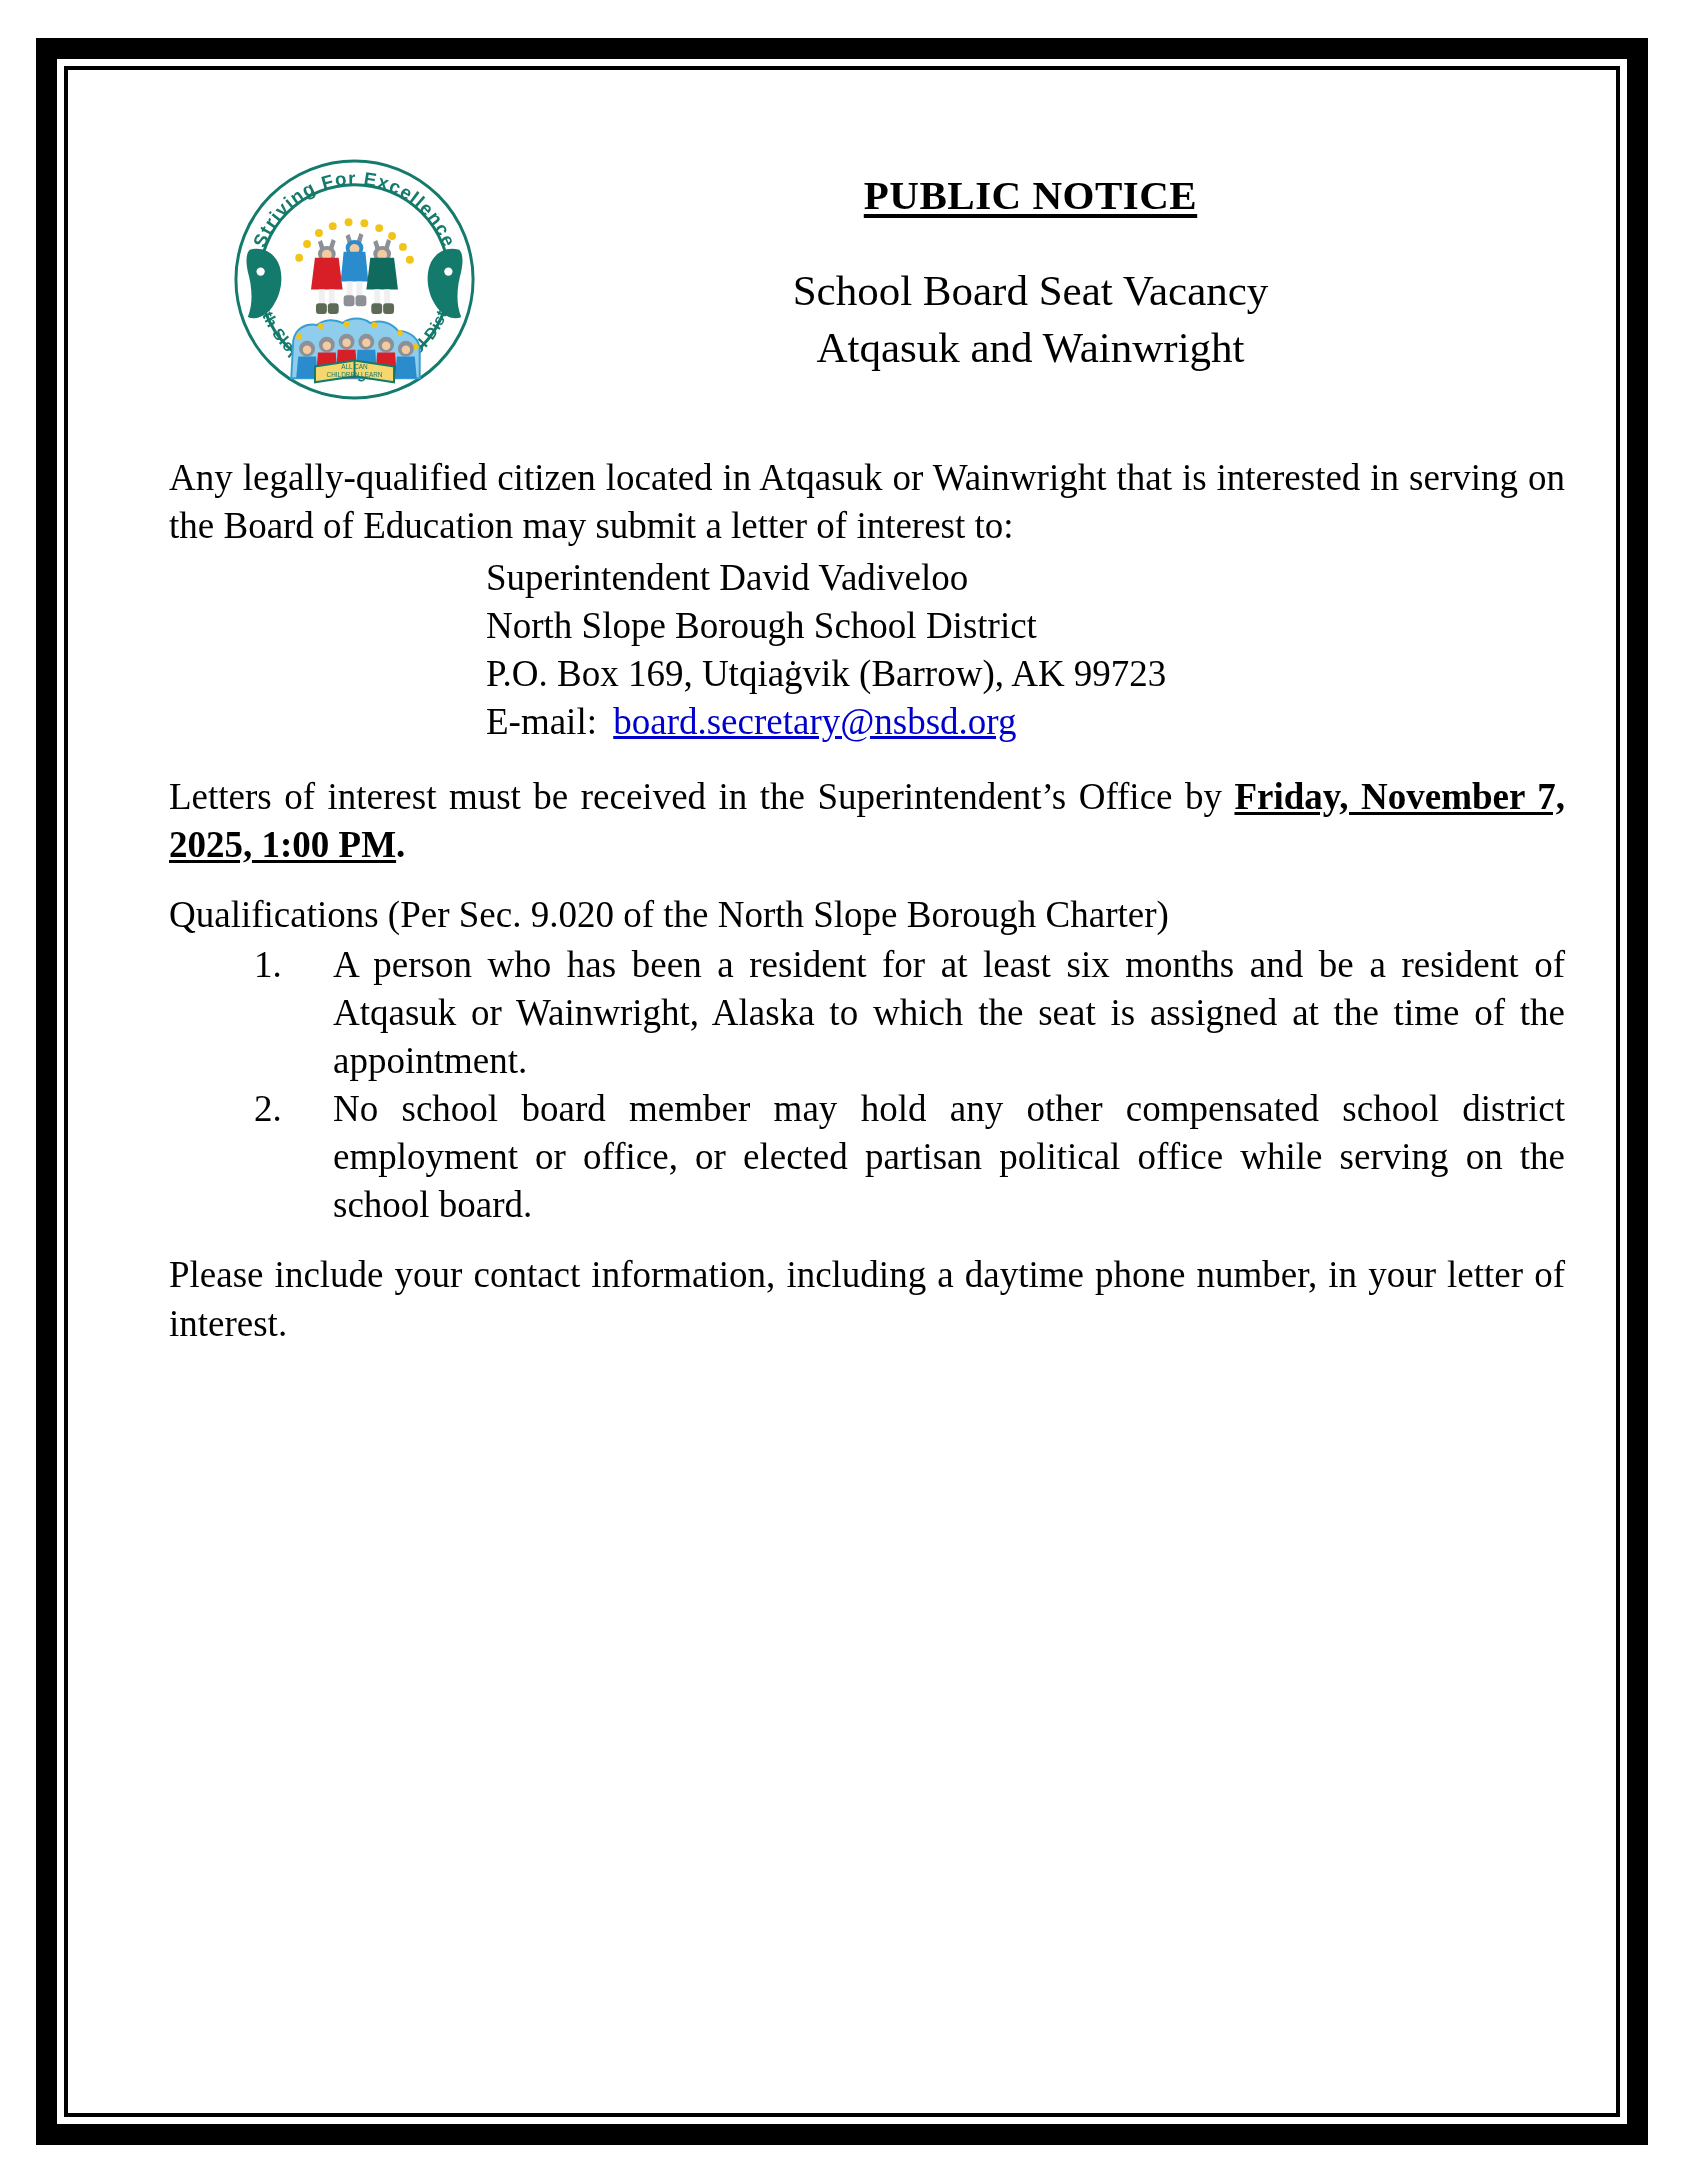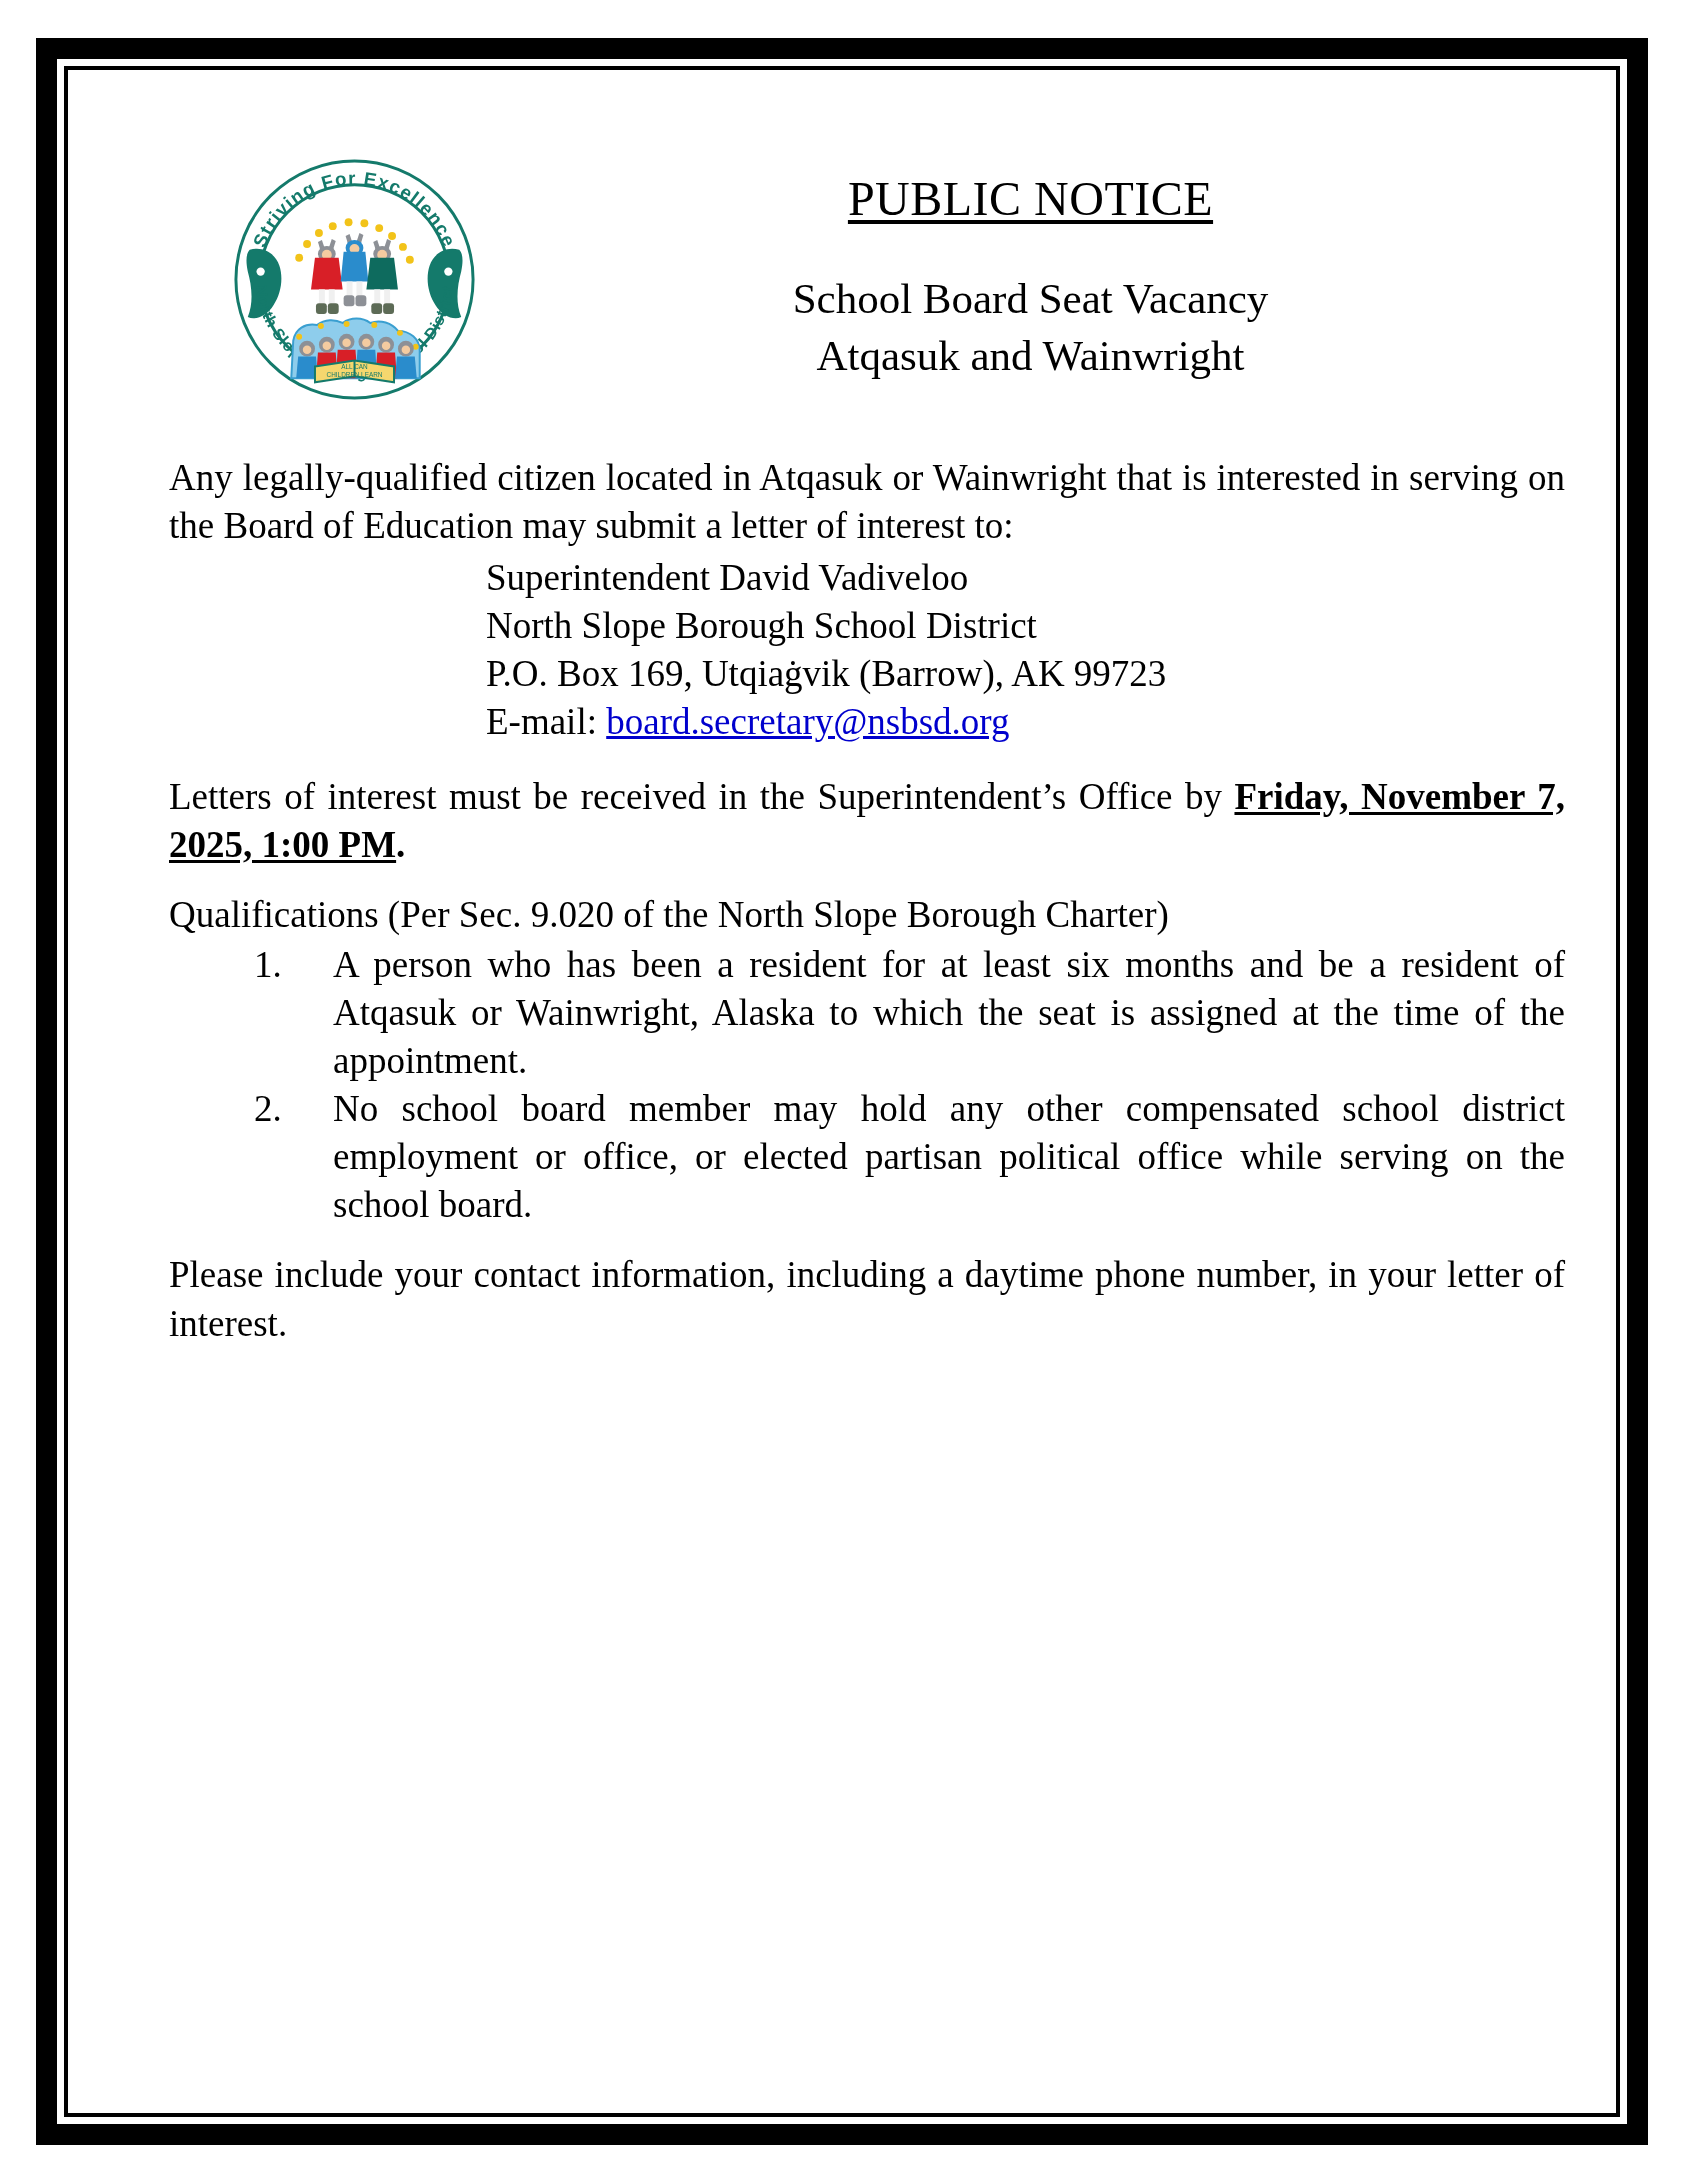--- a/index.html
+++ b/index.html
@@ -68,22 +68,22 @@
   .logo-svg { display: block; width: 249px; height: 249px; }
 
   .header-text {
     position: absolute;
     left: 327px;
     top: 0px;
     width: 1069px;
     text-align: center;
   }
   .notice-title {
-    font-size: 48px;
-    font-weight: normal;
+    font-size: 41px;
+    font-weight: bold;
     text-decoration: underline;
     text-underline-offset: 5px;
     letter-spacing: 0.5px;
     line-height: 1.1;
     margin-top: 28px;
   }
   .subtitle-block {
     margin-top: 44px;
     font-size: 43px;
     line-height: 1.33;
@@ -109,20 +109,21 @@
   .addr-block {
     margin: 4px 0 26px 0;
     padding-left: 317px;
     line-height: 1.30;
   }
   .addr-line { display: block; text-align: left; }
 
   a.email-link {
     color: #0000cd;
     text-decoration: underline;
+    margin-left: 7px;
   }
 
   .bold-u {
     font-weight: bold;
     text-decoration: underline;
     text-underline-offset: 3px;
   }
   .bold-dot { font-weight: bold; }
 
   ol.quals {

